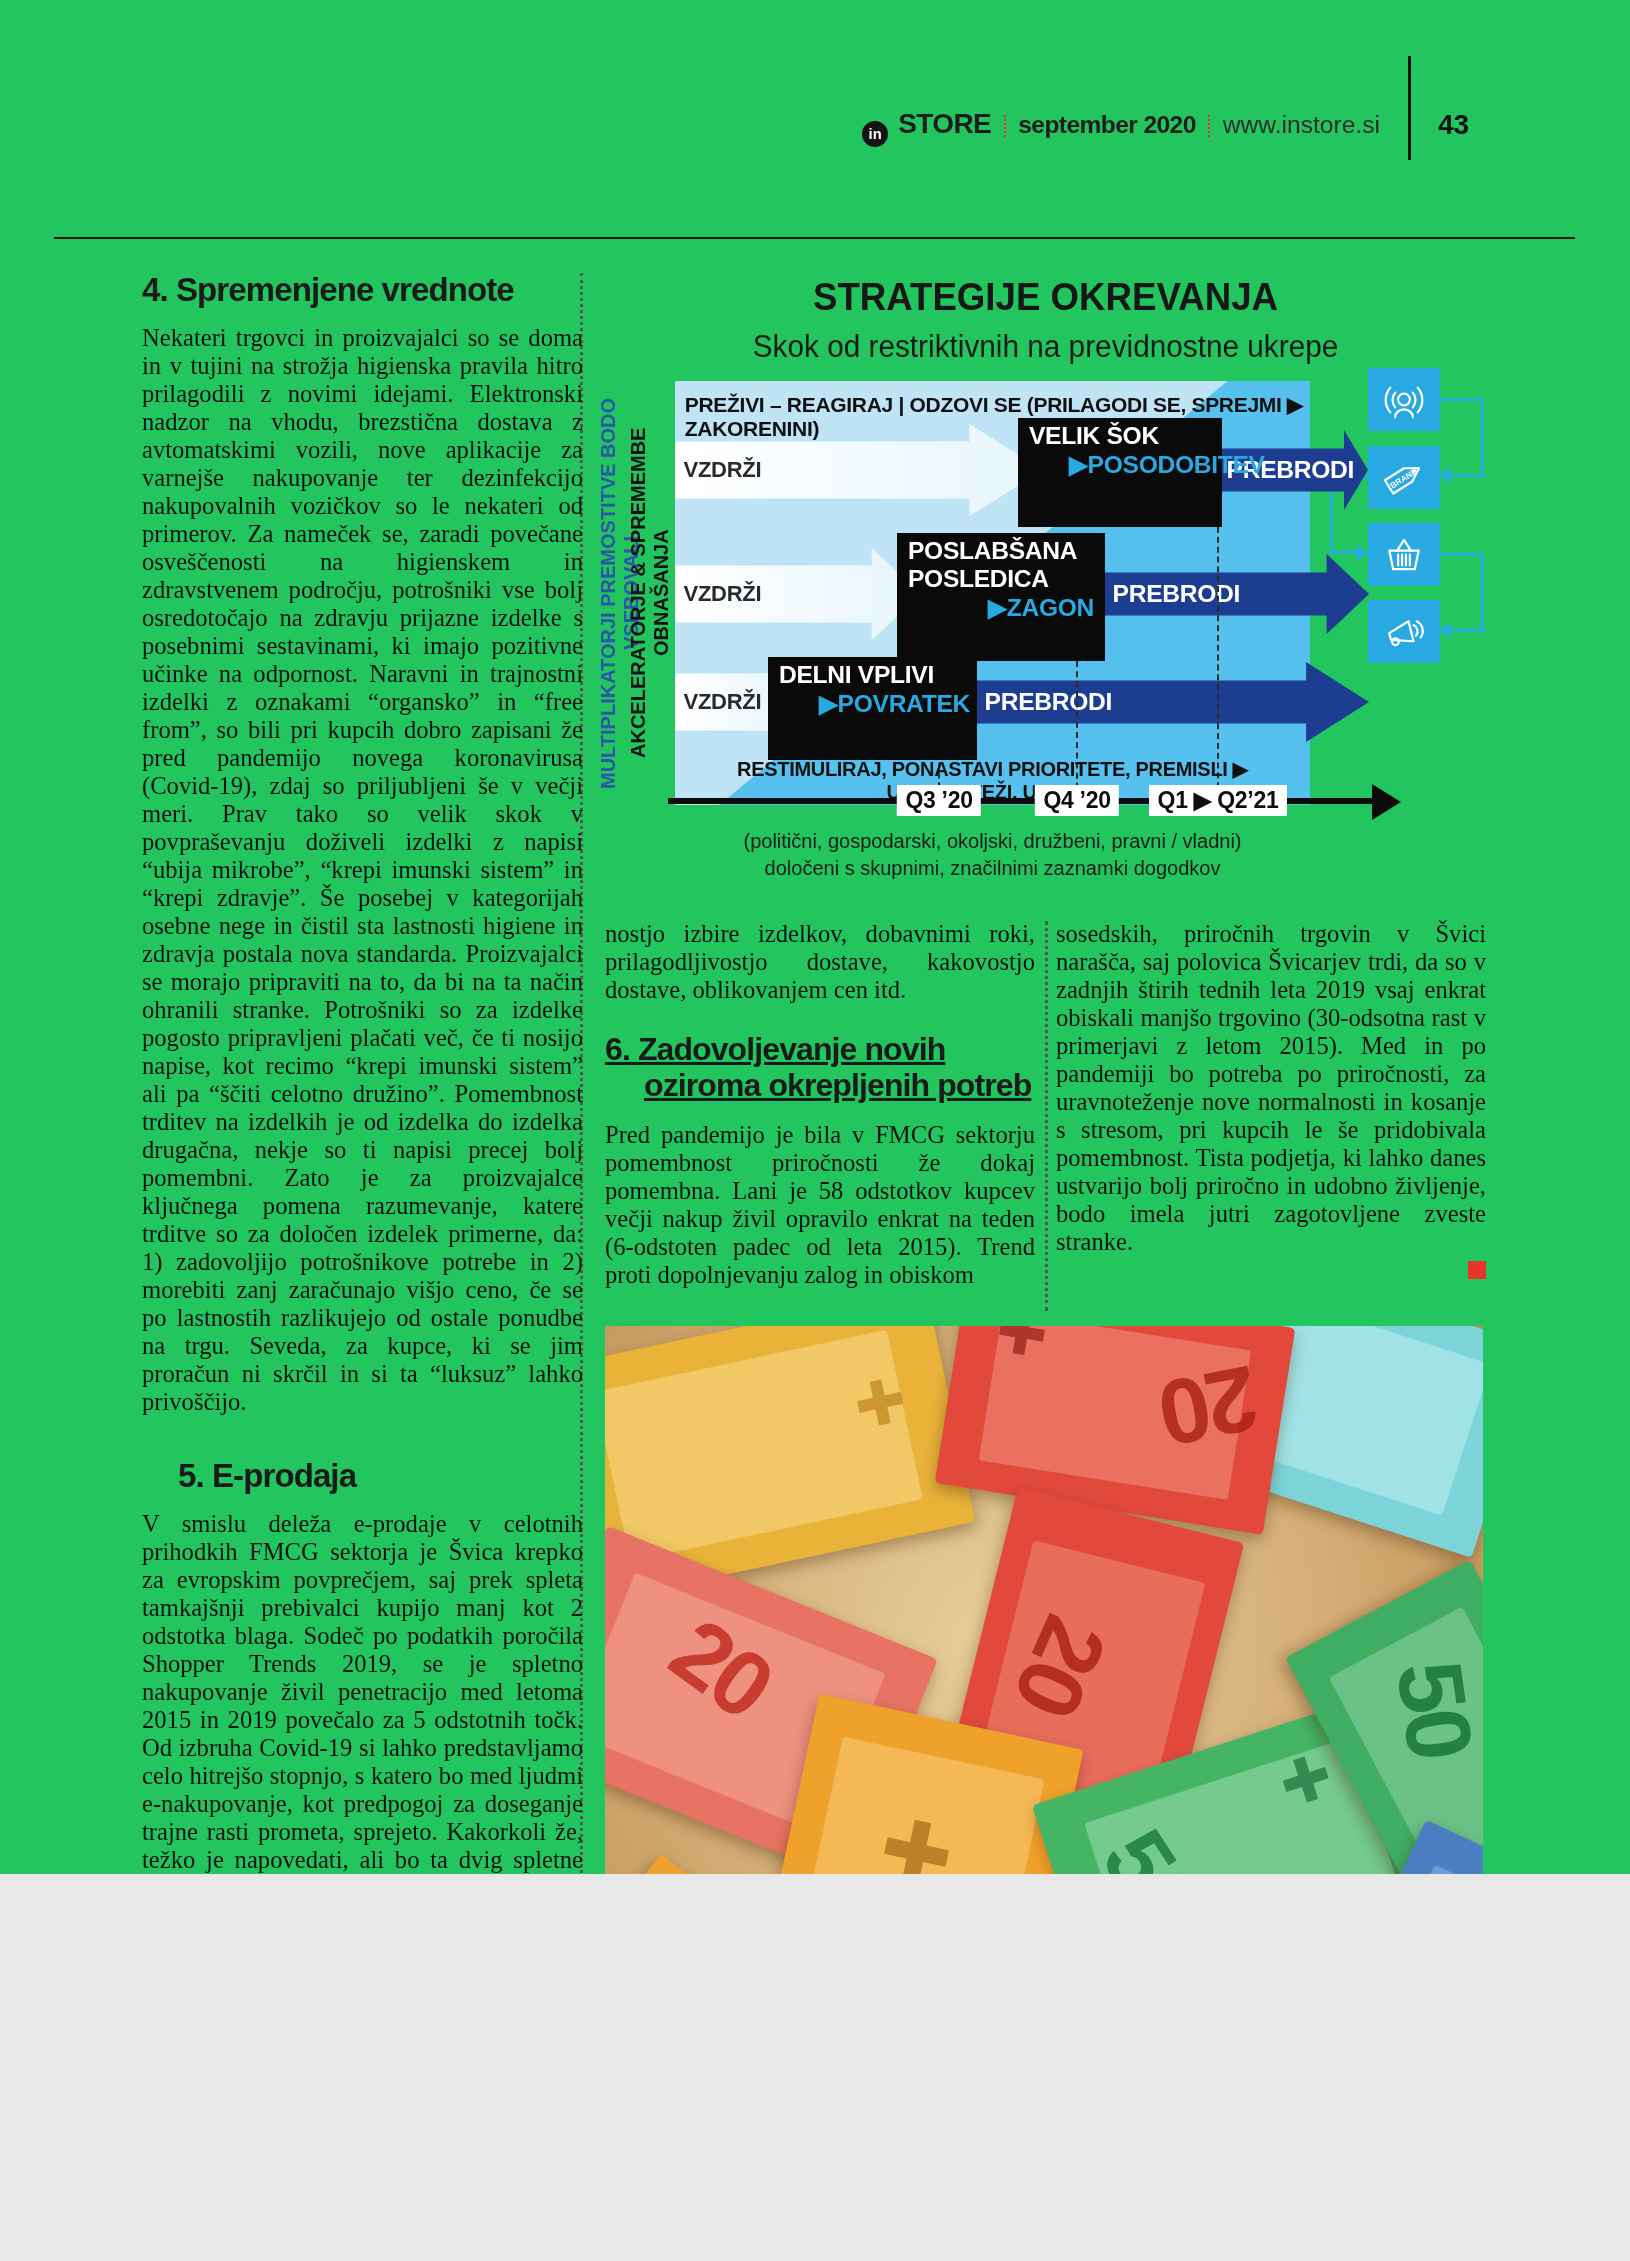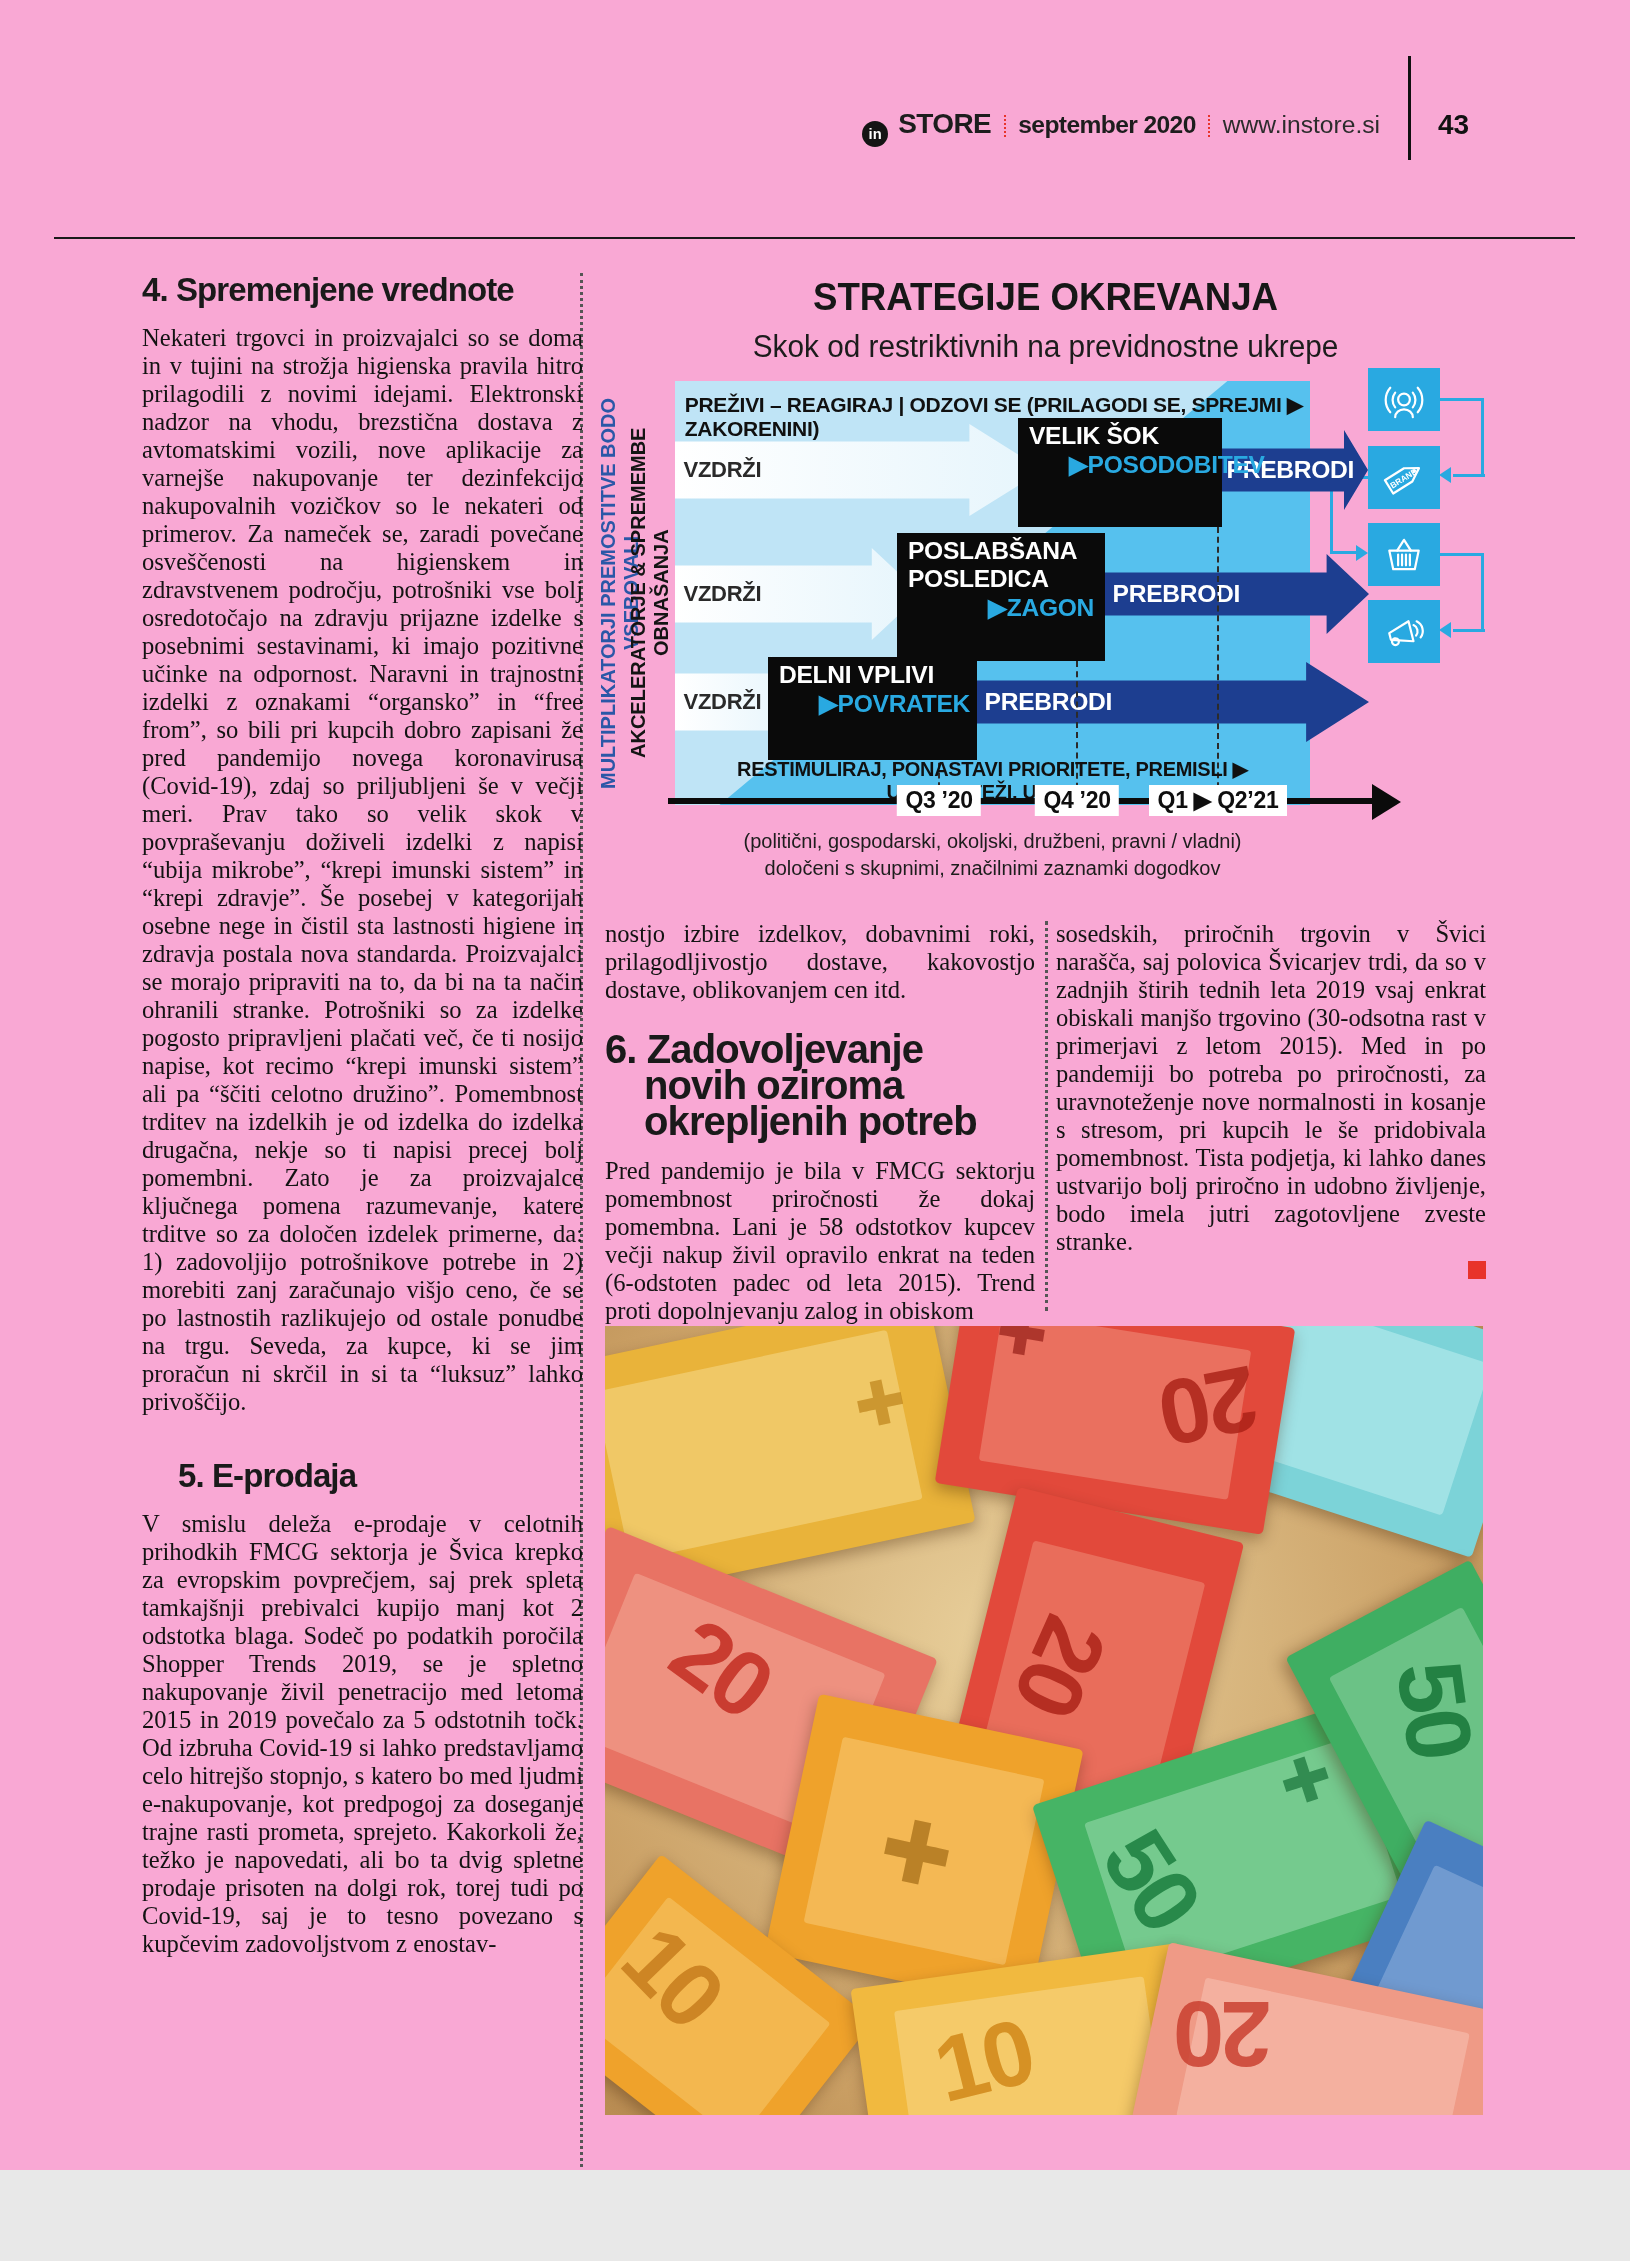--- a/index.html
+++ b/index.html
@@ -1,16 +1,16 @@
 <!DOCTYPE html>
 <html style="font-size:9.8px"><head>
 <meta charset="utf-8">
 <style>
   html,body{margin:0;padding:0;background:#e8e8e8;}
-  #page{position:relative;width:1630px;height:2170px;background:#f9a8d4;overflow:hidden;
+  #page{position:relative;width:1630px;height:1874px;background:#22c55e;overflow:hidden;
         font-family:"Liberation Serif",serif;color:#141414;}
 
   
   .hmeta{position:absolute;left:0;top:108px;width:1380px;text-align:right;white-space:nowrap;
          font-family:"Liberation Sans",sans-serif;color:#1d1d1d;}
   .logo-circle{display:inline-flex;width:26px;height:26px;border-radius:50%;background:#141414;color:#fff;
          align-items:center;justify-content:center;font:bold 14.7px "Liberation Sans",sans-serif;
          margin-right:7.4px;vertical-align:-5.5px;}
   .brand{font-size:28px;font-weight:bold;letter-spacing:-0.6px;}
   .issue{font-size:24.6px;font-weight:bold;letter-spacing:-0.6px;}
@@ -25,21 +25,21 @@
   .dotsep-left{left:580px;top:273px;height:1913px;}
   .dotsep-mid{left:1045px;top:921px;height:390px;}
 
   
   .col p{margin:0;font-size:24.6px;line-height:28px;text-align:justify;color:#131313;}
   .col h2{font-family:"Liberation Sans",sans-serif;font-weight:bold;color:#1a1a1a;
           font-size:33px;line-height:37px;letter-spacing:-0.9px;margin:0 0 16px 0;}
   .col-left{position:absolute;left:142px;top:271px;width:441px;}
   .col-left .h5{margin-top:41px;margin-left:36px;}
   .col-mid{position:absolute;left:605px;top:920px;width:430px;}
-  .col-mid .h6{font-size:40px;line-height:36px;margin:27px 0 18.4px 0;padding-left:39px;text-indent:-39px;}
+  .col-mid .h6{font-size:32px;line-height:36px;margin:27px 0 18.4px 0;padding-left:39px;text-indent:-39px;text-decoration:underline;}
   .col-right{position:absolute;left:1056px;top:920px;width:430px;}
   .endmark{float:right;width:18.4px;height:18.4px;background:#e8332b;margin-top:4.9px;}
 
   
   .dg-title{position:absolute;left:605px;top:275px;width:881px;margin:0;text-align:center;
             font:bold 39px "Liberation Sans",sans-serif;letter-spacing:0;color:#171717;
             transform:scaleX(.94);transform-origin:center;}
   .dg-sub{position:absolute;left:605px;top:329px;width:881px;text-align:center;
           font:400 31px "Liberation Sans",sans-serif;color:#1c1c1c;transform:scaleX(.96);transform-origin:center;}
   .ylab{position:absolute;top:381px;height:424px;writing-mode:vertical-rl;transform:rotate(180deg);

